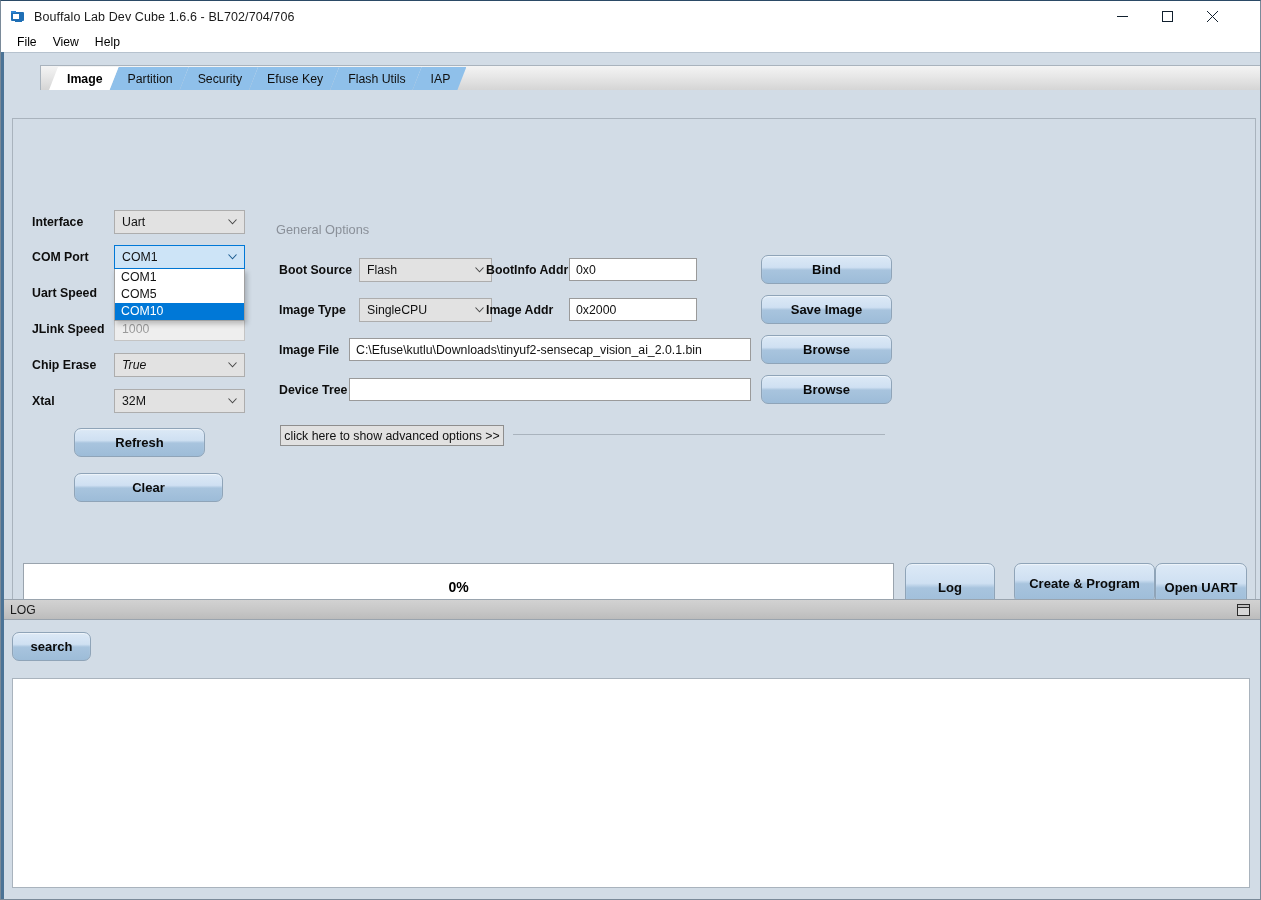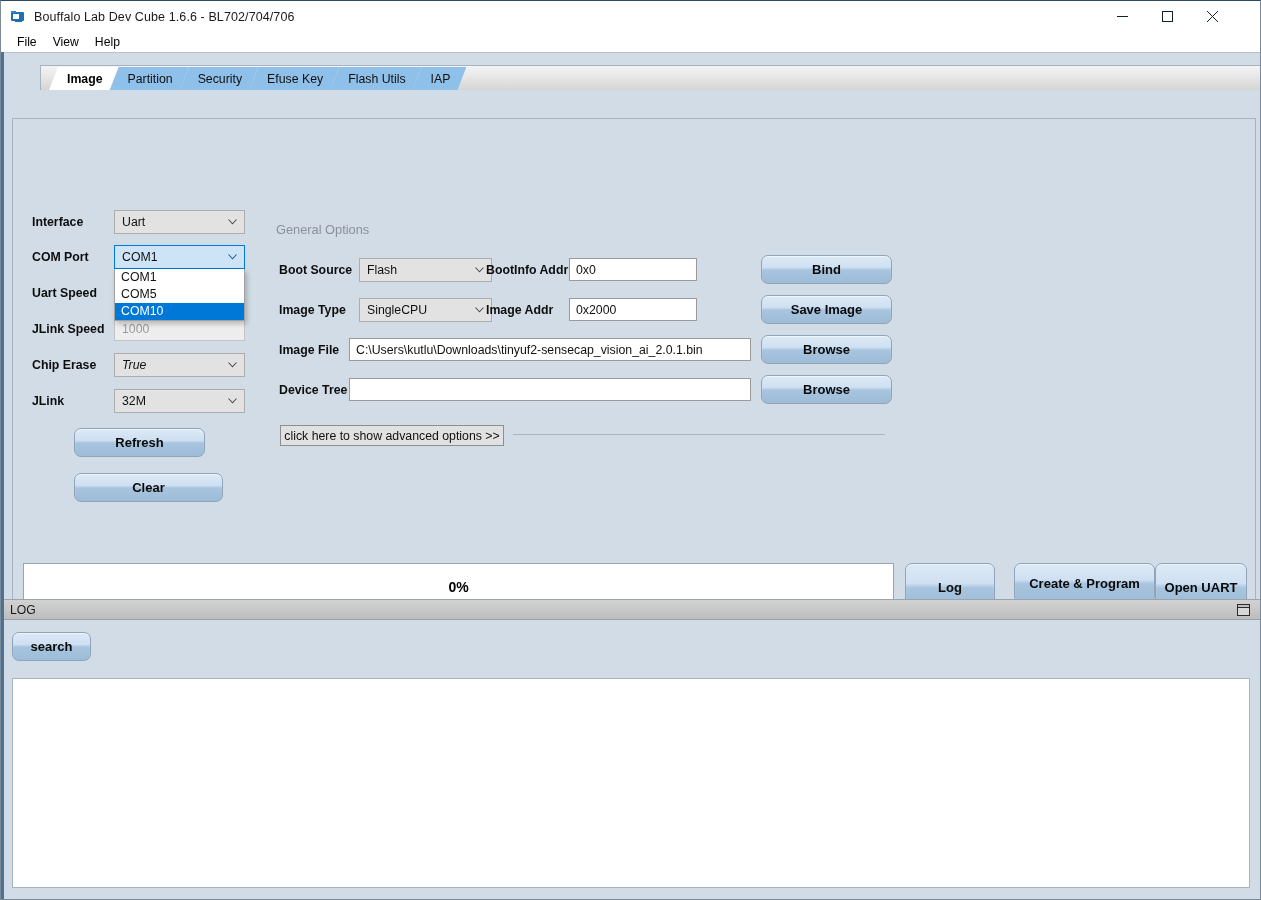--- a/index.html
+++ b/index.html
@@ -361,21 +361,21 @@
       <div class="flabel" style="left:19px; top:239px;">Chip Erase</div>
       <div class="combo" style="left:101px; top:234px; width:131px;font-style:italic;">
         <span class="cv">True</span>
         <span class="chev">
           <svg width="9" height="6" viewBox="0 0 9 6">
               <polyline points="0.5,0.5 4.5,4.8 8.5,0.5" fill="none" stroke="#4a4a4a" stroke-width="1.1"></polyline>
             </svg>
         </span>
       </div>
 
-      <div class="flabel" style="left:19px; top:275px;">JLink</div>
+      <div class="flabel" style="left:19px; top:275px;">Xtal</div>
       <div class="combo" style="left:101px; top:270px; width:131px;">
         <span class="cv">32M</span>
         <span class="chev">
           <svg width="9" height="6" viewBox="0 0 9 6">
               <polyline points="0.5,0.5 4.5,4.8 8.5,0.5" fill="none" stroke="#4a4a4a" stroke-width="1.1"></polyline>
             </svg>
         </span>
       </div>
 
       <div class="btn" style="left:61px; top:309px; width:131px; height:29px;">
@@ -410,21 +410,21 @@
             </svg>
         </span>
       </div>
       <div class="flabel" style="left:473px; top:184px;">Image Addr</div>
       <div class="tinput" style="left:556px; top:179px; width:128px;">
         <span>0x2000</span>
       </div>
 
       <div class="flabel" style="left:266px; top:224px;">Image File</div>
       <div class="tinput" style="left:336px; top:219px; width:402px;">
-        <span>C:\Users\kutlu\Downloads\tinyuf2-sensecap_vision_ai_2.0.1.bin</span>
+        <span>C:\Efuse\kutlu\Downloads\tinyuf2-sensecap_vision_ai_2.0.1.bin</span>
       </div>
 
       <div class="flabel" style="left:266px; top:264px;">Device Tree</div>
       <div class="tinput" style="left:336px; top:259px; width:402px;">
         <span></span>
       </div>
 
       <div class="btn" style="left:748px; top:136px; width:131px; height:29px;">
         <span>Bind</span>
       </div>

